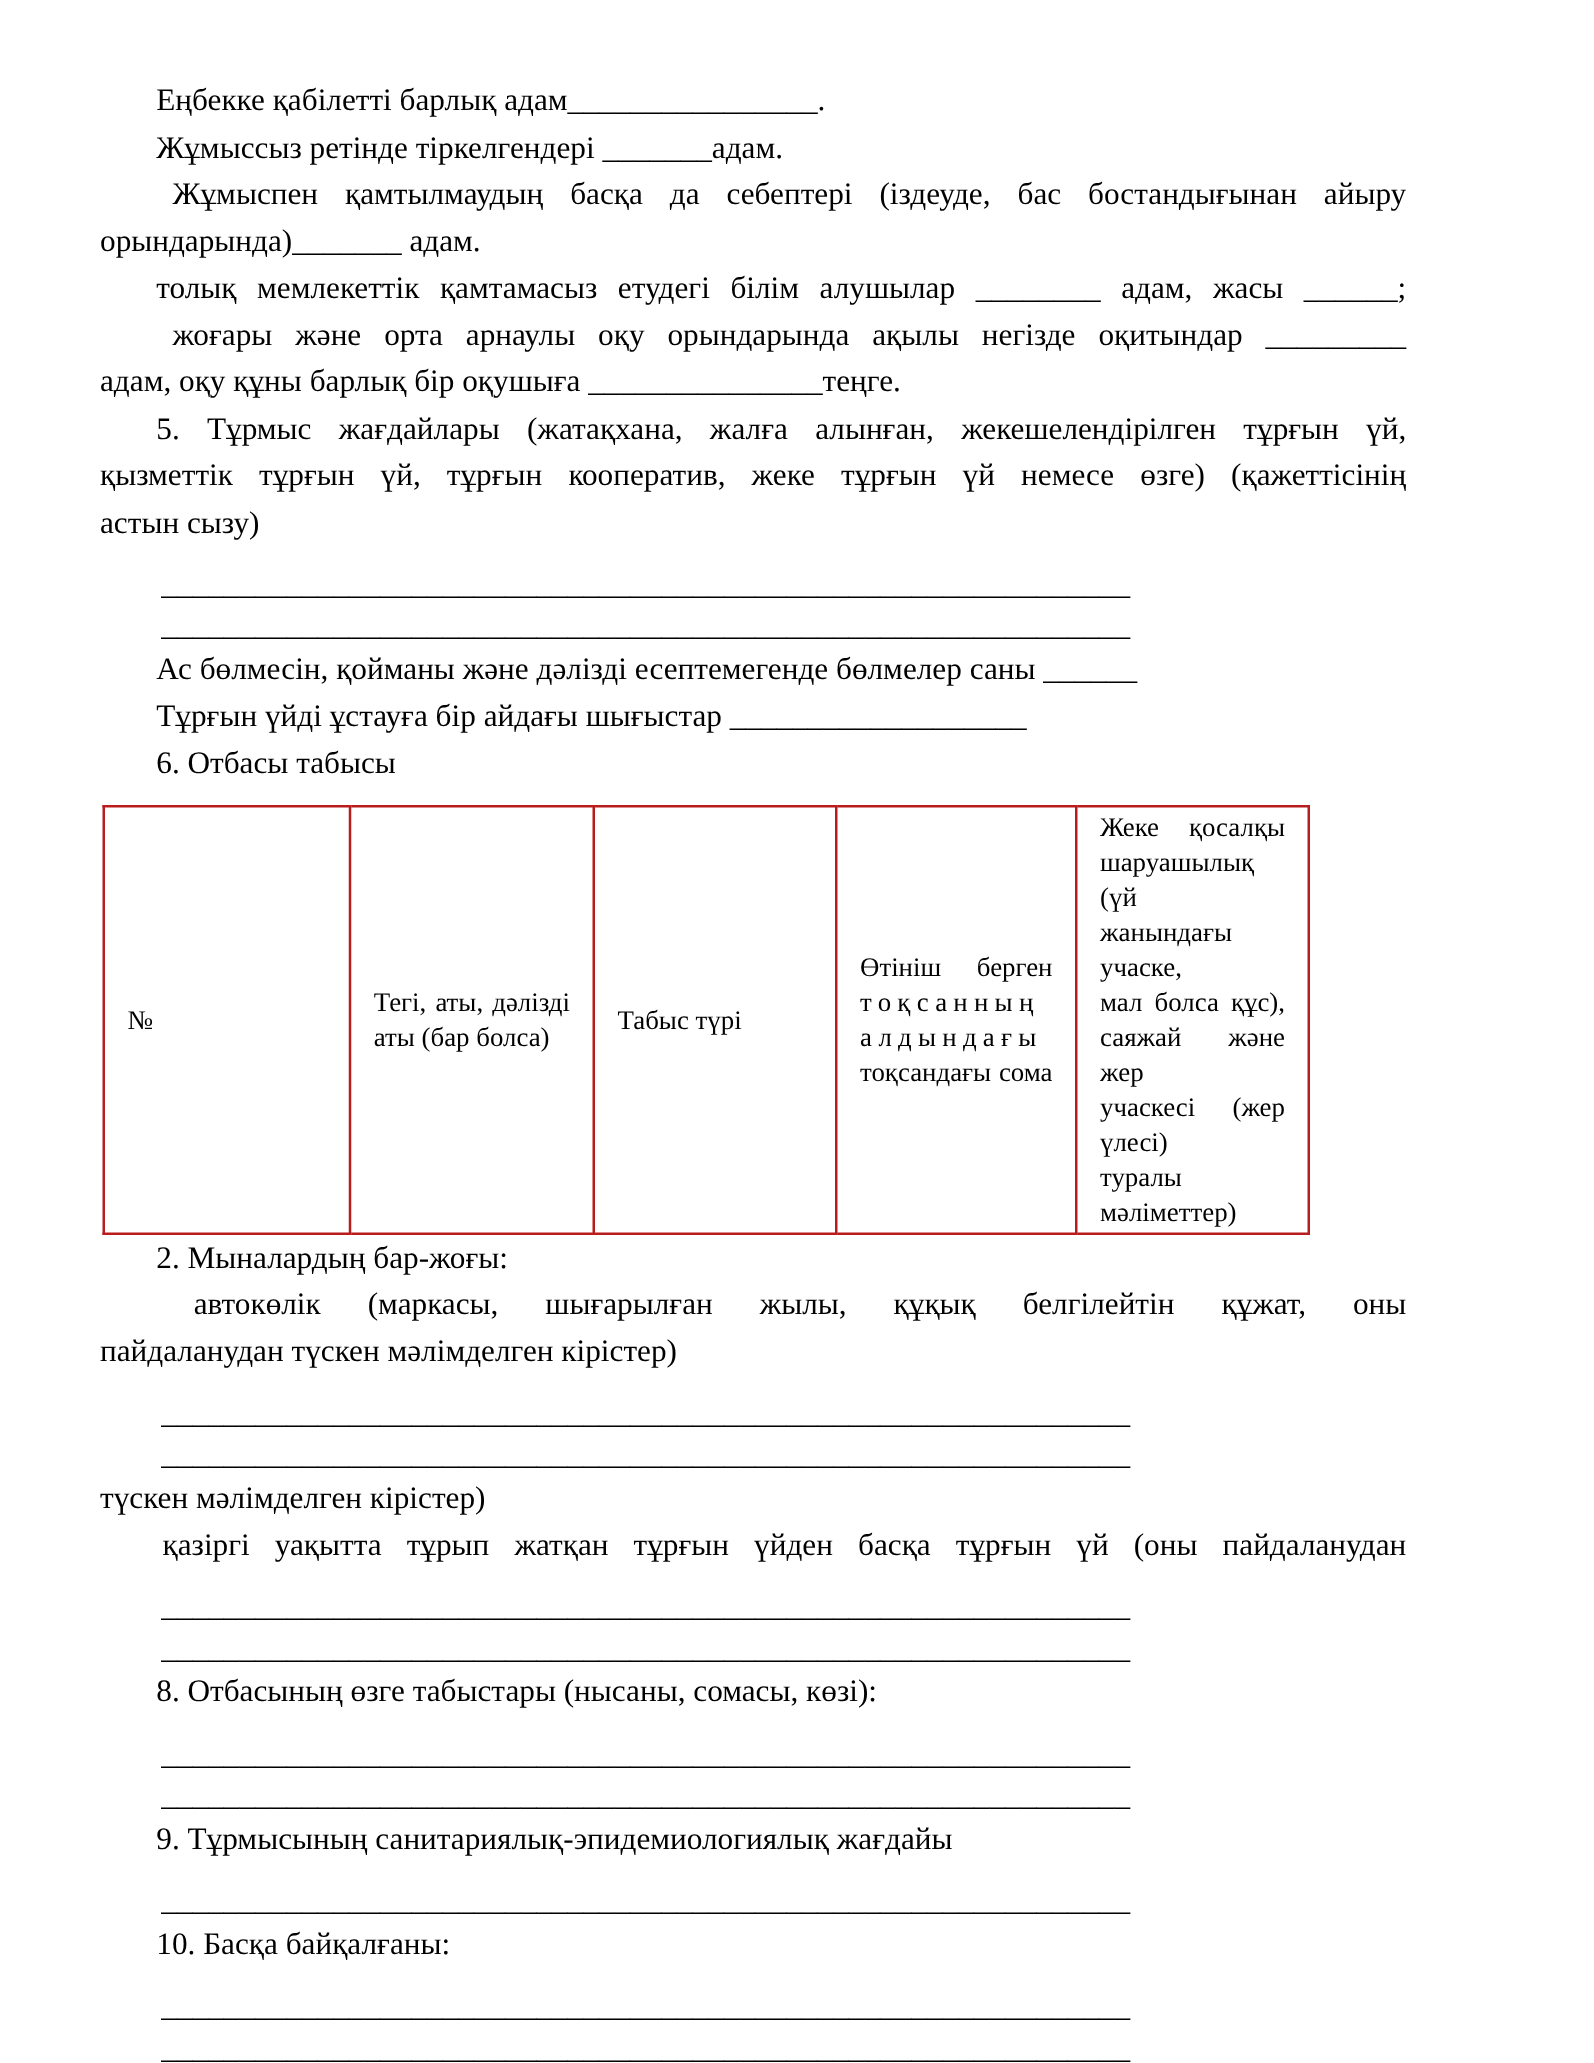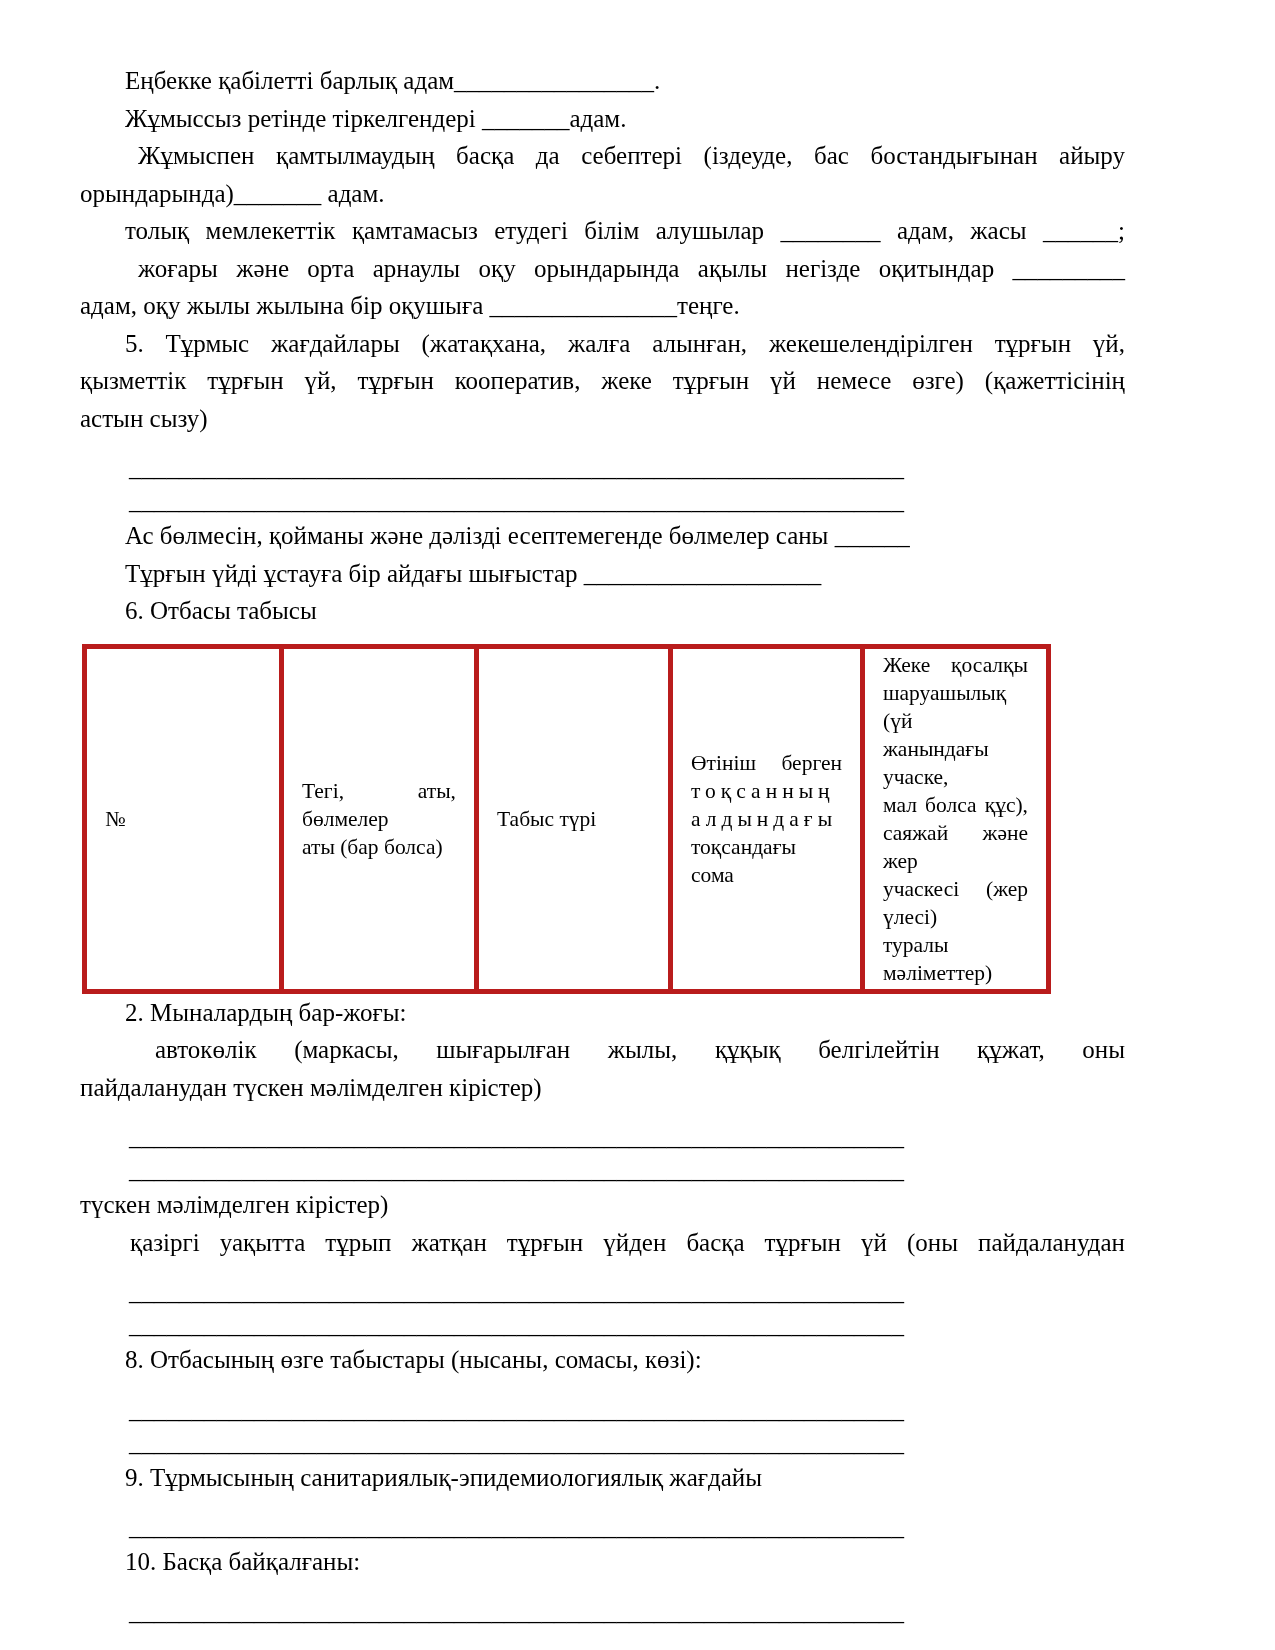--- a/index.html
+++ b/index.html
@@ -24,21 +24,21 @@
   .ind4 { text-indent:50px; }
   .blank { text-align:left; text-indent:49px; line-height:33px; white-space:nowrap; }
   .gap { margin-top:14px; }
 
   table.income {
     border-collapse:collapse; table-layout:fixed; width:964px;
     margin:14px 0 0 2px;
     font-size:21.5px; line-height:28px;
   }
   table.income td {
-    border:5px solid #b91c1c;
+    border:2px solid #b91c1c;
     vertical-align:middle;
     padding:2px 18px;
     overflow:hidden;
   }
   .cl { margin:0; padding:0; text-align:left; }
   .cl.j { text-align:justify; text-align-last:justify; }
   .cl.sp { letter-spacing:5px; }
 </style>
 </head>
 <body>
@@ -48,21 +48,21 @@
 
     <p class="ln lft ind1">Еңбекке қабілетті барлық адам________________.</p>
     <p class="ln lft ind1">Жұмыссыз ретінде тіркелгендері _______адам.</p>
 
     <p class="ln j ind2">Жұмыспен қамтылмаудың басқа да себептері (іздеуде, бас бостандығынан айыру</p>
     <p class="ln lft">орындарында)_______ адам.</p>
 
     <p class="ln j ind1">толық мемлекеттік қамтамасыз етудегі білім алушылар ________ адам, жасы ______;</p>
 
     <p class="ln j ind2">жоғары және орта арнаулы оқу орындарында ақылы негізде оқитындар _________</p>
-    <p class="ln lft">адам, оқу жылы жылына бір оқушыға _______________теңге.</p>
+    <p class="ln lft">адам, оқу құны барлық бір оқушыға _______________теңге.</p>
 
     <p class="ln j ind1">5. Тұрмыс жағдайлары (жатақхана, жалға алынған, жекешелендірілген тұрғын үй,</p>
     <p class="ln j">қызметтік тұрғын үй, тұрғын кооператив, жеке тұрғын үй немесе өзге) (қажеттісінің</p>
     <p class="ln lft">астын сызу)</p>
 
     <p class="ln blank gap">______________________________________________________________</p>
     <p class="ln blank">______________________________________________________________</p>
 
     <p class="ln lft ind1">Ас бөлмесін, қойманы және дәлізді есептемегенде бөлмелер саны ______</p>
     <p class="ln lft ind1">Тұрғын үйді ұстауға бір айдағы шығыстар ___________________</p>
@@ -75,21 +75,21 @@
           <col style="width:194px">
           <col style="width:192px">
           <col style="width:186px">
       </colgroup>
       <tbody>
         <tr>
           <td>
             <div class="cl lft">№</div>
           </td>
           <td>
-            <div class="cl j">Тегі, аты, бөлмелер</div>
+            <div class="cl j">Тегі, аты, дәлізді</div>
             <div class="cl lft">аты (бар болса)</div>
           </td>
           <td>
             <div class="cl lft">Табыс түрі</div>
           </td>
           <td>
             <div class="cl j">Өтініш берген</div>
             <div class="cl sp">тоқсанның</div>
             <div class="cl sp">алдындағы</div>
             <div class="cl j">тоқсандағы сома</div>

